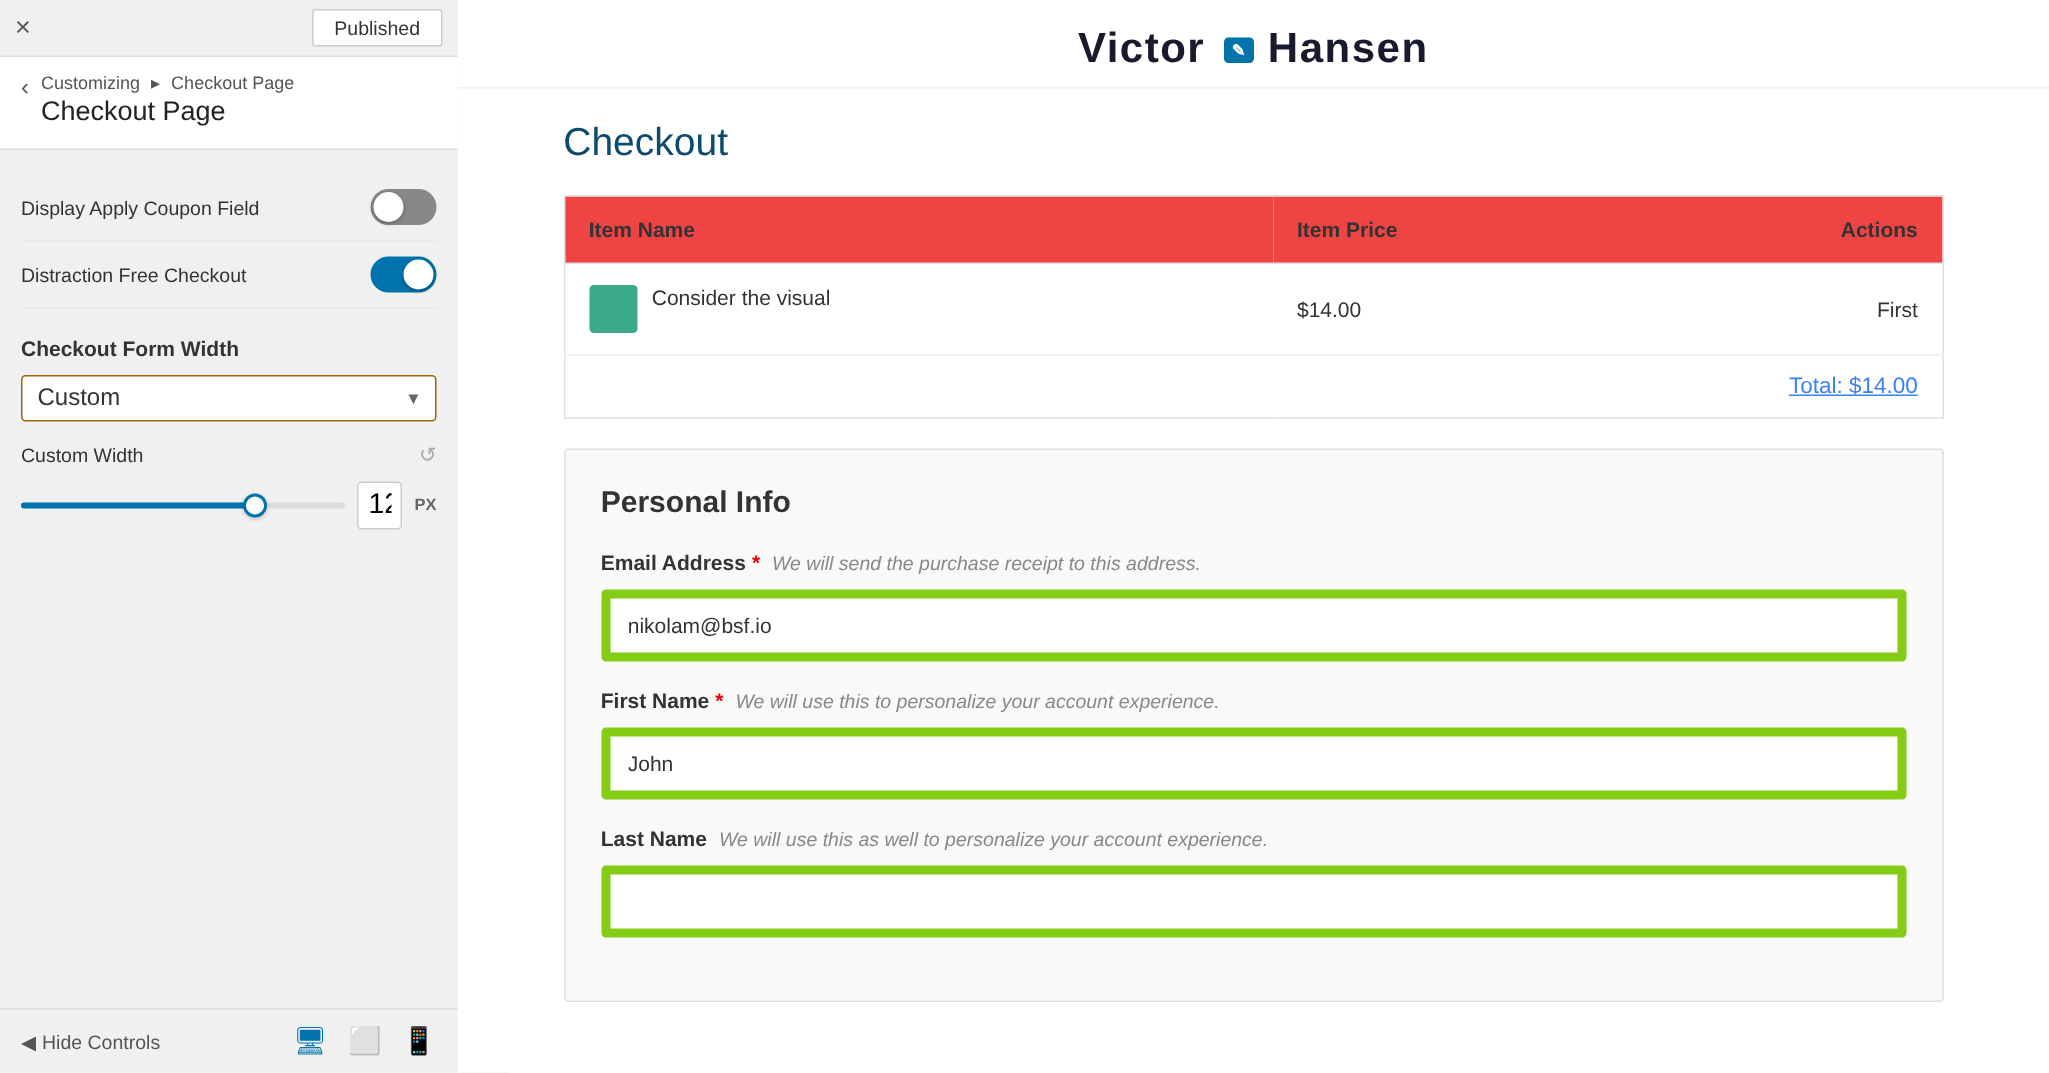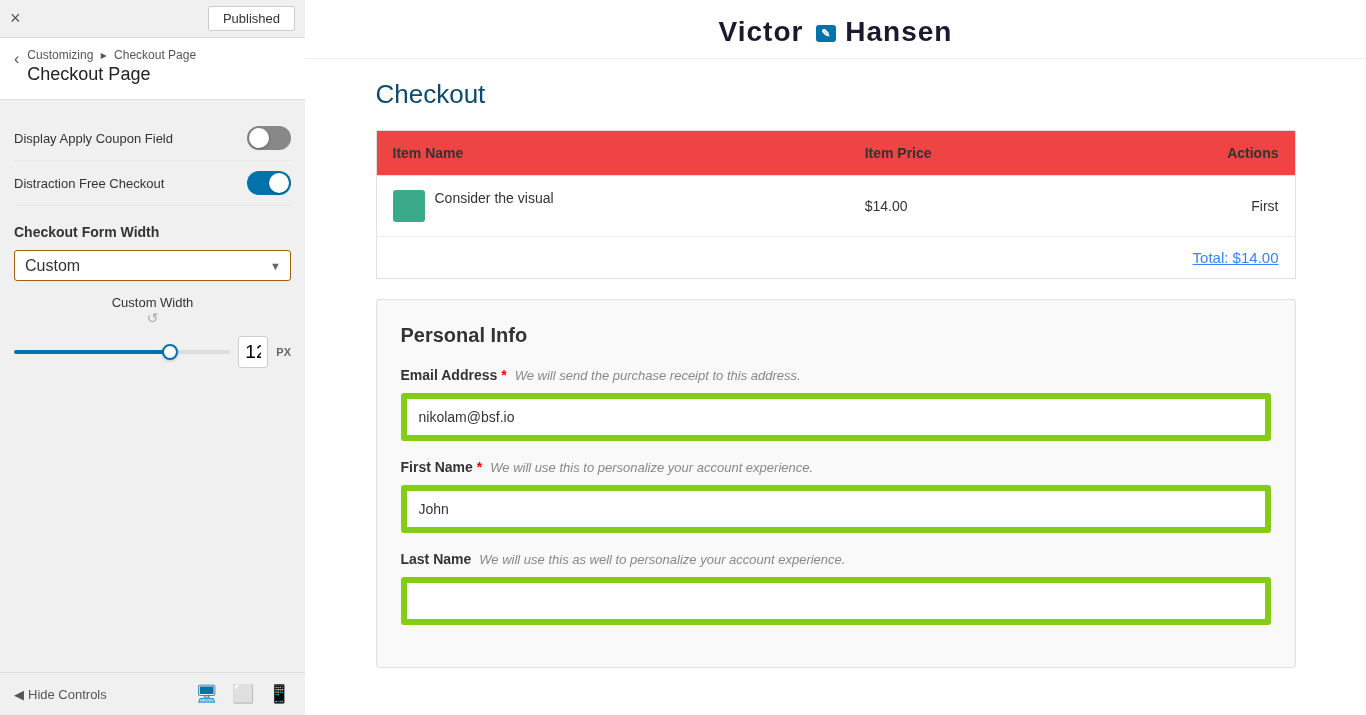--- a/index.html
+++ b/index.html
@@ -154,21 +154,20 @@
       pointer-events: none;
       color: #666;
       font-size: 11px;
     }
 
     .custom-width-row {
       display: flex;
       align-items: center;
       justify-content: space-between;
       margin-bottom: 10px;
-      flex-direction: column;
     }
     .reset-icon {
       color: #aaa;
       cursor: pointer;
       font-size: 14px;
     }
 
     .slider-row {
       display: flex;
       align-items: center;

